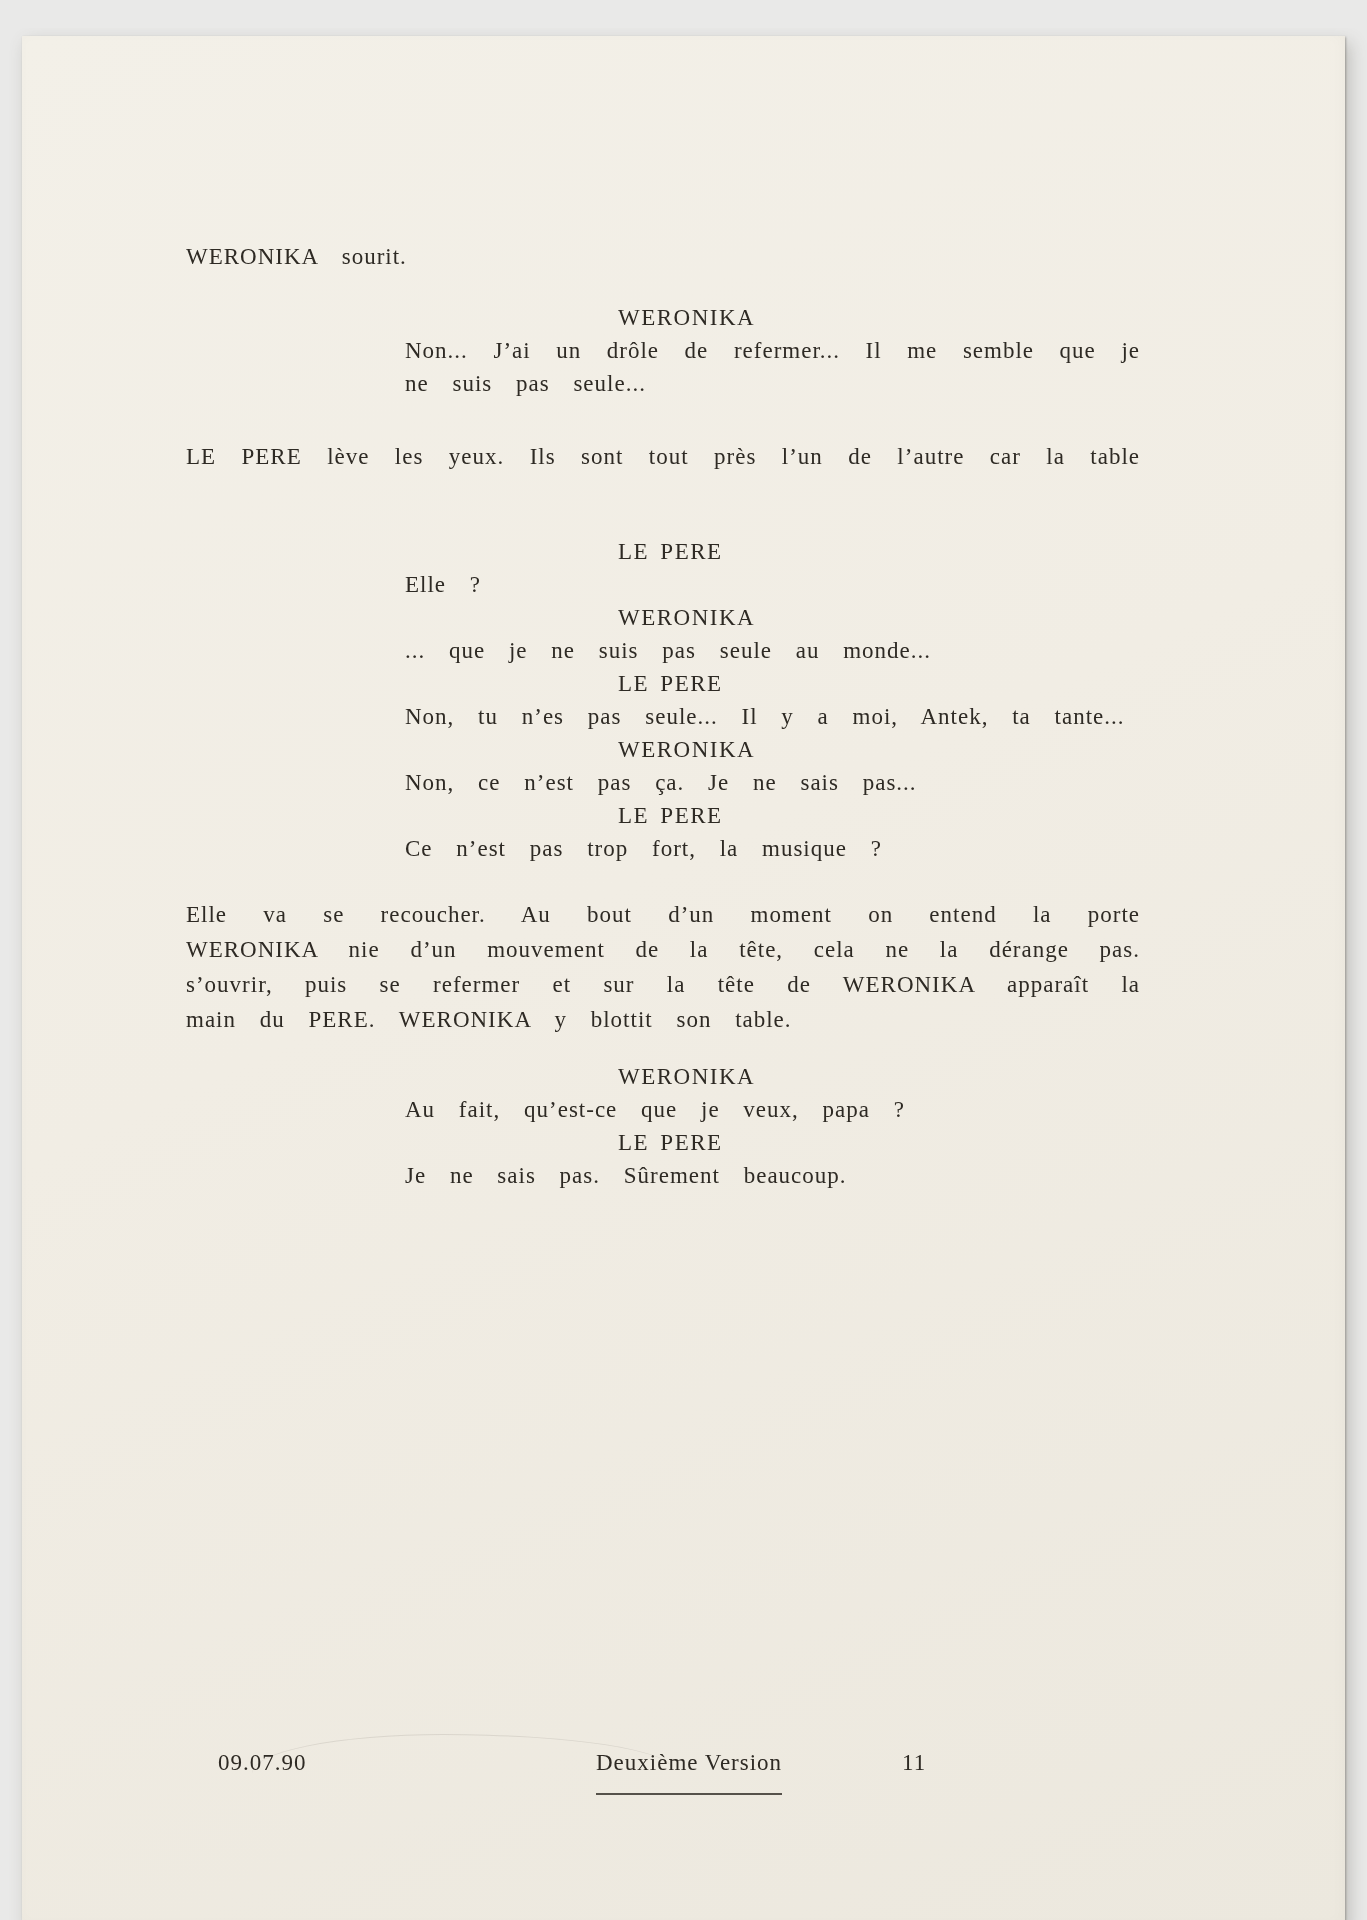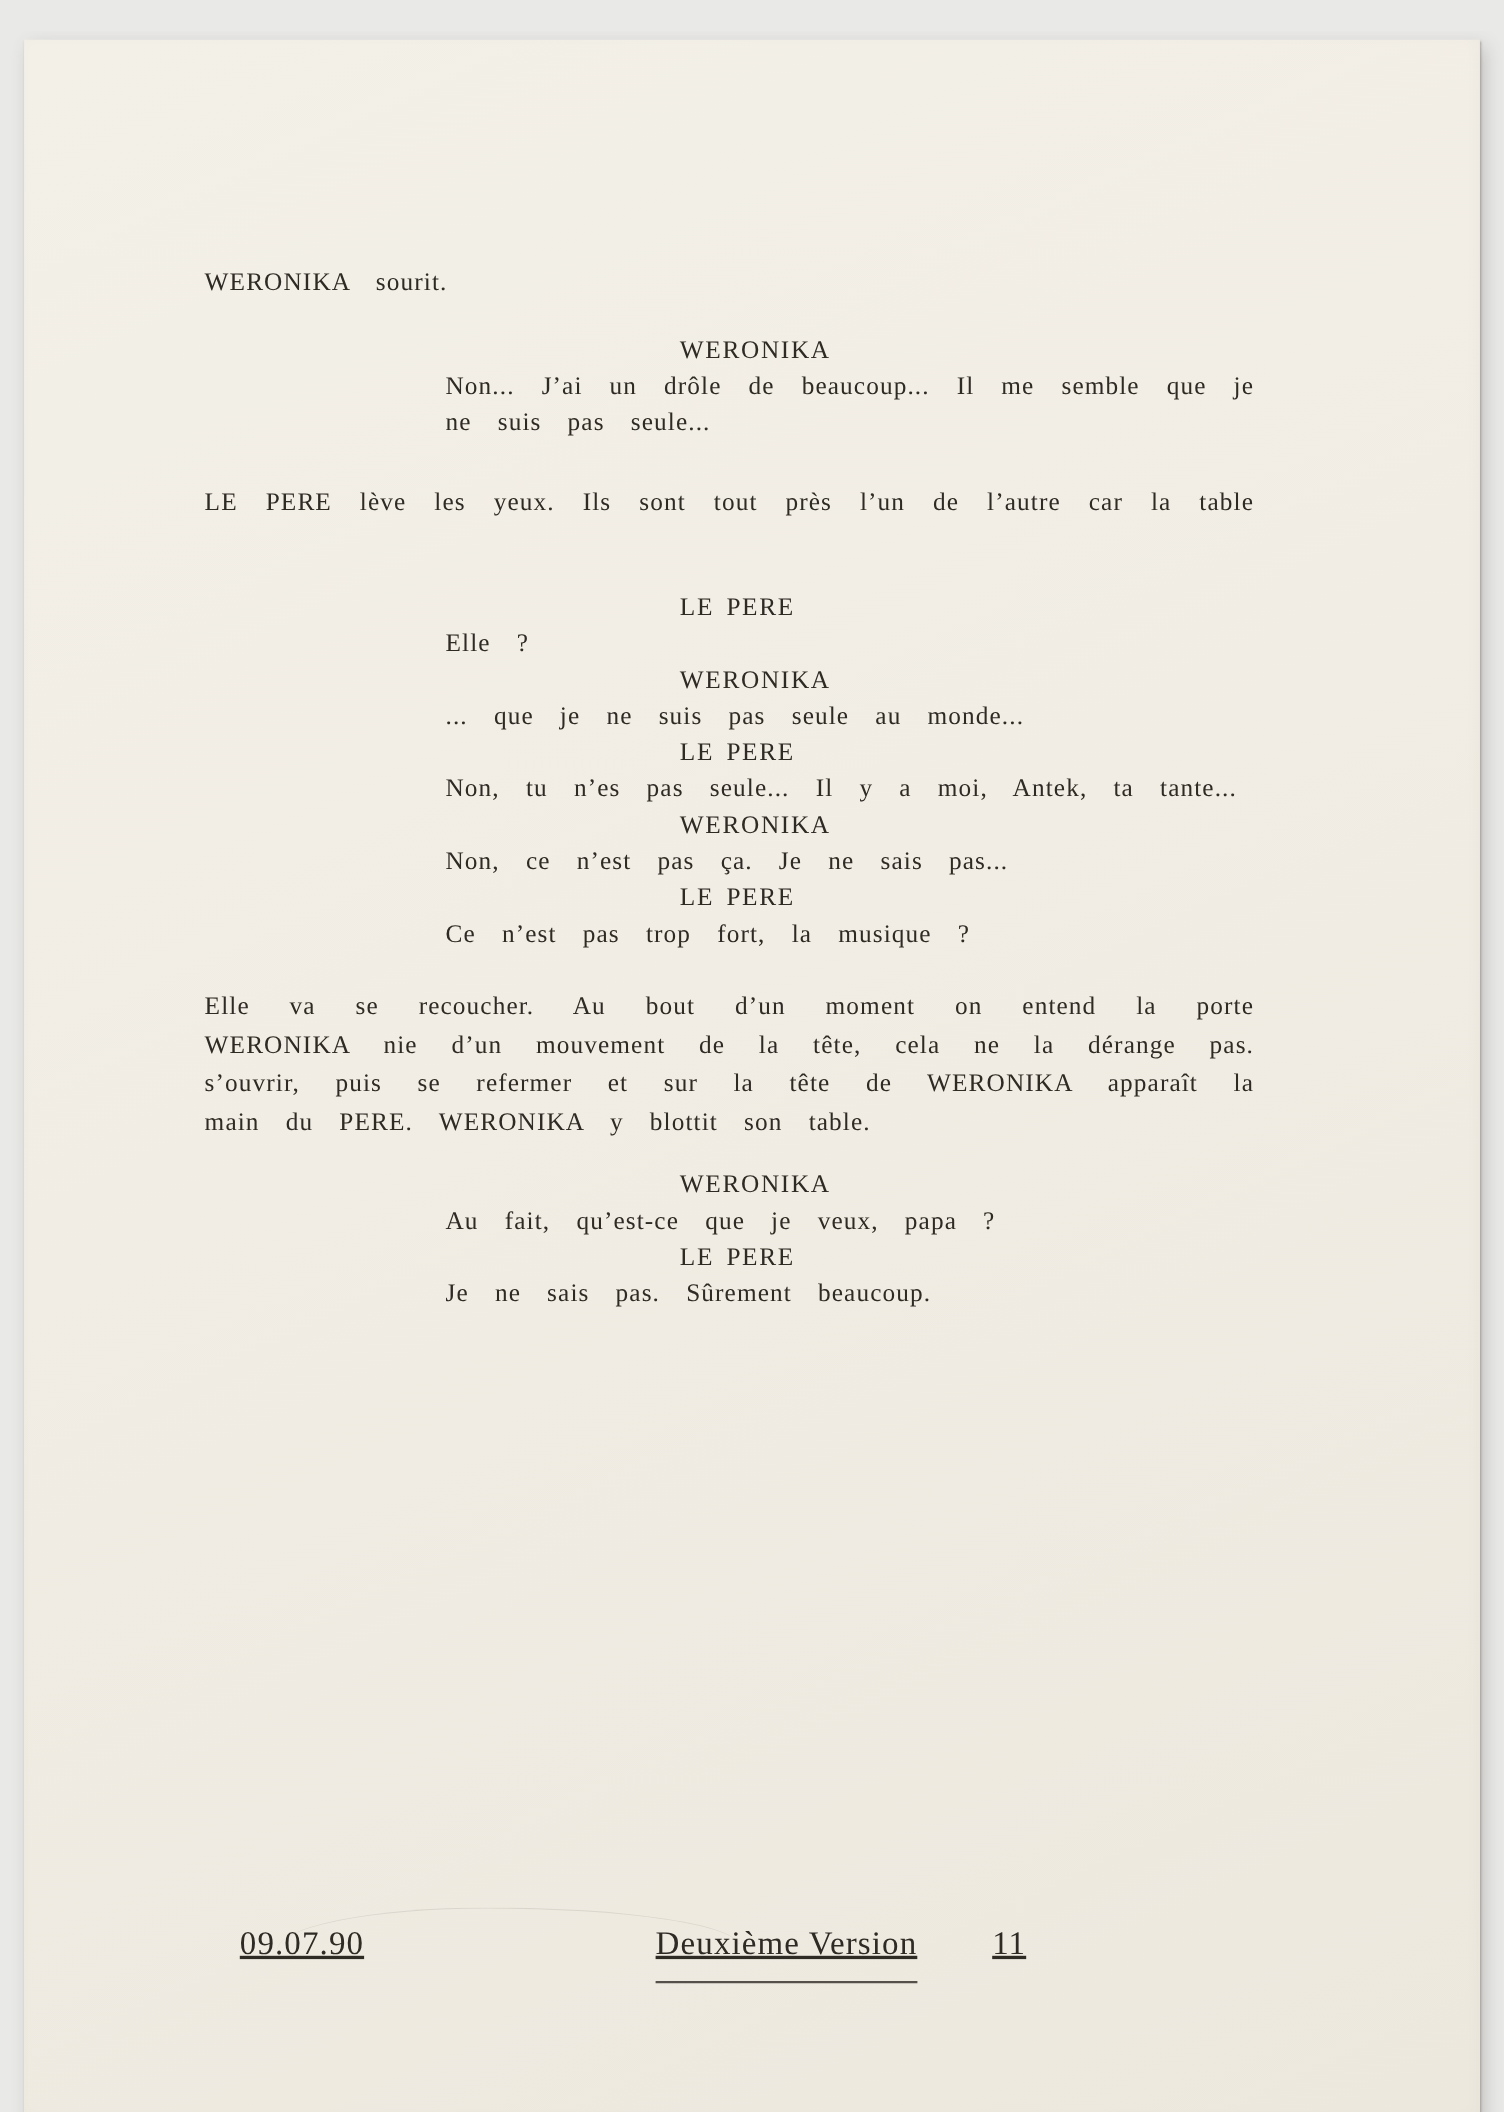--- a/index.html
+++ b/index.html
@@ -18,38 +18,38 @@
   .txt {
     position:absolute;
     font-size:23px; line-height:33px;
     color:#2e2a24; letter-spacing:1px; word-spacing:17px;
     white-space:nowrap;
   }
   .act { left:164px; width:954px; line-height:35px; }
   .dlg { left:383px; width:735px; }
   .j { white-space:normal; text-align:justify; text-align-last:justify; }
   .cue { padding-left:213px; word-spacing:4px; letter-spacing:1.5px; }
-  .footer-item { position:absolute; font-size:30px; color:#2e2a24; letter-spacing:1px;text-decoration:underline; }
+  .footer-item { position:absolute; font-size:23px; color:#2e2a24; letter-spacing:1px; }
   .underlined { border-bottom:2px solid rgba(46,42,36,.8); padding-bottom:17px; }
   .artifact {
     position:absolute; left:230px; top:1698px; width:420px; height:42px;
     border-top:1px solid rgba(100,95,85,.14); border-radius:50% 60% 0 0 / 100% 90% 0 0;
   }
 </style>
 </head>
 <body>
 
 <div class="stage">
   <div class="paper">
 
     <div class="txt" style="top:204px; left:164px;">WERONIKA sourit.</div>
 
     <div class="txt dlg" style="top:265px;">
       <div class="cue">WERONIKA</div>
-      <div class="j">Non... J’ai un drôle de beaucoup... Il me semble que je</div>
+      <div class="j">Non... J’ai un drôle de refermer... Il me semble que je</div>
       <div>ne suis pas seule...</div>
     </div>
 
     <div class="txt act" style="top:403px;">
       <div class="j">LE PERE lève les yeux. Ils sont tout près l’un de l’autre car la table</div>
     </div>
 
     <div class="txt dlg" style="top:499px;">
       <div class="cue">LE PERE</div>
       <div>Elle ?</div>

